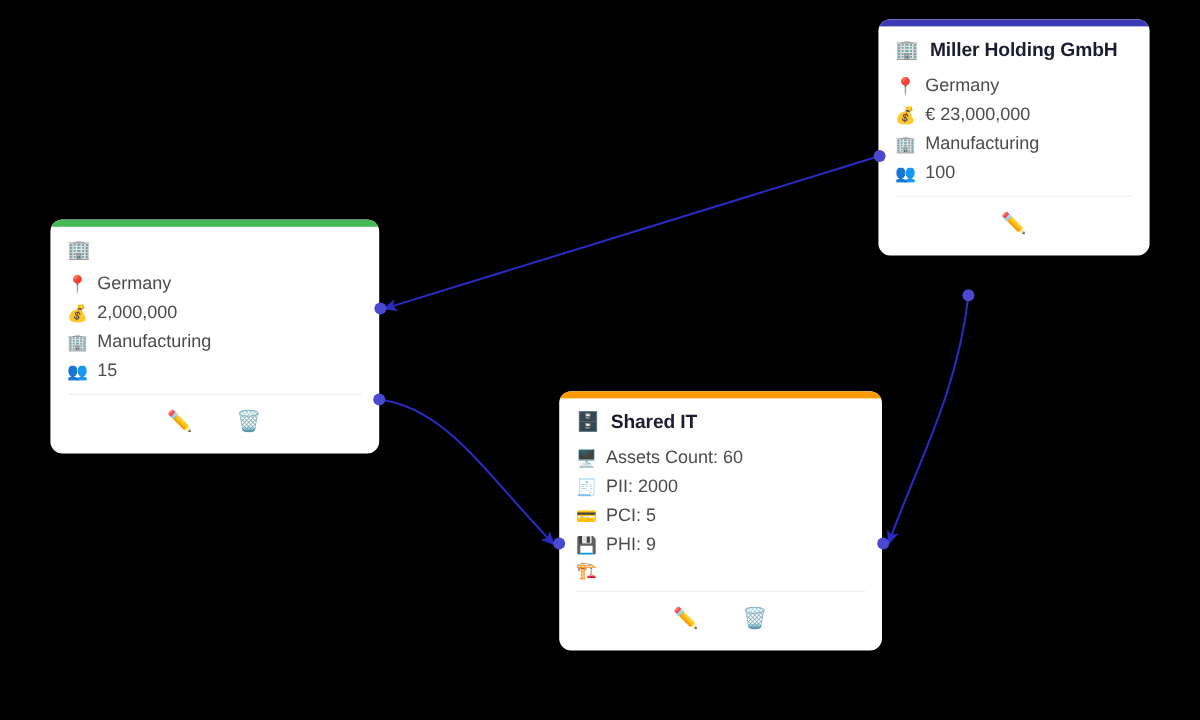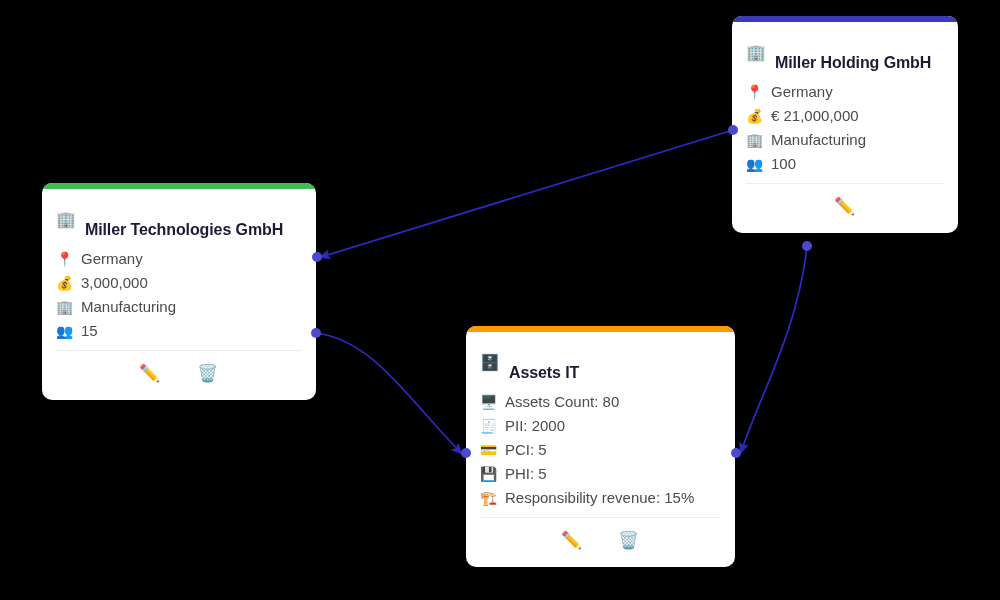--- a/index.html
+++ b/index.html
@@ -42,21 +42,20 @@
     align-items: center;
     gap: 9px;
     margin-bottom: 10px;
   }
   .node-title {
     font-size: 16px;
     font-weight: bold;
     color: #1b1b33;
     letter-spacing: -0.1px;
     white-space: nowrap;
-    margin-top: 20px;
   }
   .node-icon {
     font-size: 16px;
     line-height: 1;
     display: inline-block;
   }
   .field-list {
     display: flex;
     flex-direction: column;
     gap: 5px;
@@ -136,30 +135,29 @@
   <div class="handle" style="left:317px; top:257px;"></div>
   <div class="handle" style="left:316px; top:333px;"></div>
   <div class="handle" style="left:466px; top:453px;"></div>
   <div class="handle" style="left:736px; top:453px;"></div>
 
   <div class="node" id="node-miller-technologies">
     <div class="node-accent" style="background: rgb(68, 187, 85);"></div>
     <div class="node-body">
       <div class="node-header">
         <span class="node-icon">🏢</span>
-        <span class="node-title">Miller Technologies GmbH</span>
       </div>
       <div class="field-list">
         <div class="field-row">
           <span class="field-icon">📍</span>
           <span>Germany</span>
         </div>
         <div class="field-row">
           <span class="field-icon">💰</span>
-          <span>3,000,000</span>
+          <span>2,000,000</span>
         </div>
         <div class="field-row">
           <span class="field-icon">🏢</span>
           <span>Manufacturing</span>
         </div>
         <div class="field-row">
           <span class="field-icon">👥</span>
           <span>15</span>
         </div>
       </div>
@@ -178,21 +176,21 @@
         <span class="node-icon">🏢</span>
         <span class="node-title">Miller Holding GmbH</span>
       </div>
       <div class="field-list">
         <div class="field-row">
           <span class="field-icon">📍</span>
           <span>Germany</span>
         </div>
         <div class="field-row">
           <span class="field-icon">💰</span>
-          <span>€ 21,000,000</span>
+          <span>€ 23,000,000</span>
         </div>
         <div class="field-row">
           <span class="field-icon">🏢</span>
           <span>Manufacturing</span>
         </div>
         <div class="field-row">
           <span class="field-icon">👥</span>
           <span>100</span>
         </div>
       </div>
@@ -201,42 +199,41 @@
     <div class="node-actions">
       <button class="action-btn">✏️</button>
     </div>
   </div>
 
   <div class="node" id="node-shared-it">
     <div class="node-accent" style="background: rgb(255, 153, 0);"></div>
     <div class="node-body">
       <div class="node-header">
         <span class="node-icon">🗄️</span>
-        <span class="node-title">Assets IT</span>
+        <span class="node-title">Shared IT</span>
       </div>
       <div class="field-list">
         <div class="field-row">
           <span class="field-icon">🖥️</span>
-          <span>Assets Count: 80</span>
+          <span>Assets Count: 60</span>
         </div>
         <div class="field-row">
           <span class="field-icon">🧾</span>
           <span>PII: 2000</span>
         </div>
         <div class="field-row">
           <span class="field-icon">💳</span>
           <span>PCI: 5</span>
         </div>
         <div class="field-row">
           <span class="field-icon">💾</span>
-          <span>PHI: 5</span>
+          <span>PHI: 9</span>
         </div>
         <div class="field-row">
           <span class="field-icon">🏗️</span>
-          <span>Responsibility revenue: 15%</span>
         </div>
       </div>
     </div>
     <div class="node-divider"></div>
     <div class="node-actions">
       <button class="action-btn">✏️</button>
       <button class="action-btn">🗑️</button>
     </div>
   </div>
 

